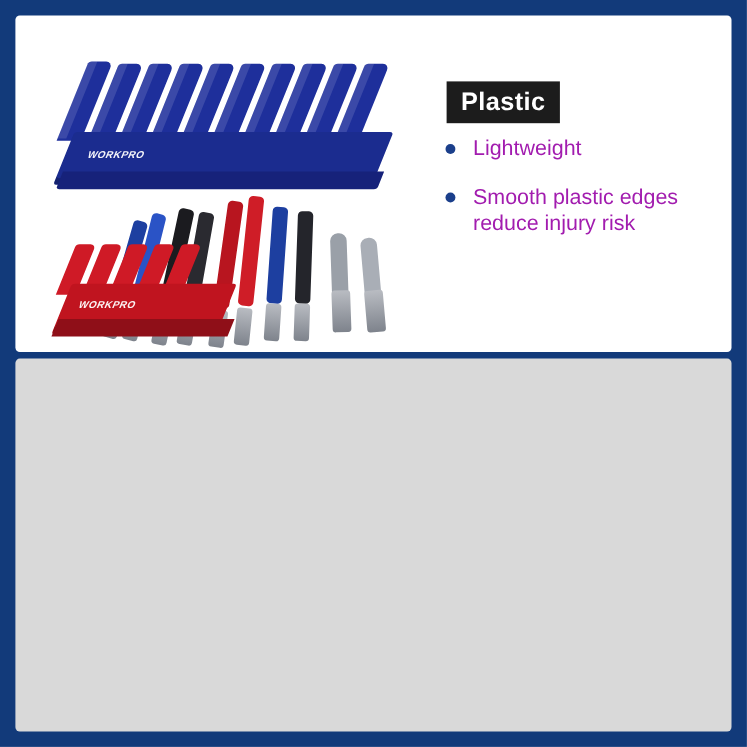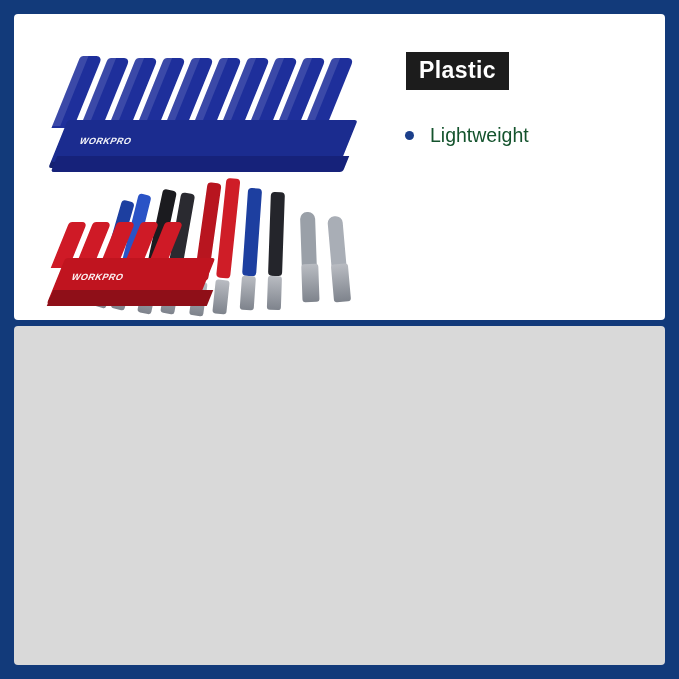--- a/index.html
+++ b/index.html
@@ -52,40 +52,40 @@
     background: #1c1c1c;
     color: #ffffff;
     font-size: 23px;
     font-weight: bold;
     letter-spacing: 0.4px;
     padding: 5px 13px 6px 13px;
   }
   .tag-plastic {
     position: absolute;
     left: 392px;
-    top: 38px;
+    top: 60px;
   }
 
   
   .bullets {
     position: absolute;
     list-style: none;
     margin: 0;
     padding: 0;
   }
   .bullets-plastic {
     left: 389px;
     top: 110px;
     width: 270px;
   }
   .bullet {
     position: relative;
     padding-left: 27px;
     font-size: 19.5px;
-    color: #14532d;
+    color: #a21caf;
     line-height: 1.22;
     margin-bottom: 20px;
   }
   .bullet .dot {
     position: absolute;
     left: 2px;
     top: 7px;
     width: 9px;
     height: 9px;
     border-radius: 50%;
@@ -309,20 +309,25 @@
         <div class="brand-badge-red">WORKPRO</div>
       </div>
     </div>
 
     <div class="tag tag-plastic">Plastic</div>
 
     <ul class="bullets bullets-plastic">
       <li class="bullet">
         <span class="dot"></span>
         <span>Lightweight</span>
+      </li>
+      <li class="bullet">
+        <span class="dot"></span>
+        <span>Smooth plastic edges</span>
+        <span class="line2">reduce injury risk</span>
       </li>
     </ul>
   </div>
 
   <div class="panel-metal">
 
     <div class="img-metal">
       <svg class="metal-wire" viewBox="0 0 350 340" xmlns="http://www.w3.org/2000/svg">
         <defs>
           <linearGradient id="gripGrad" x1="0" y1="0" x2="1" y2="1">

